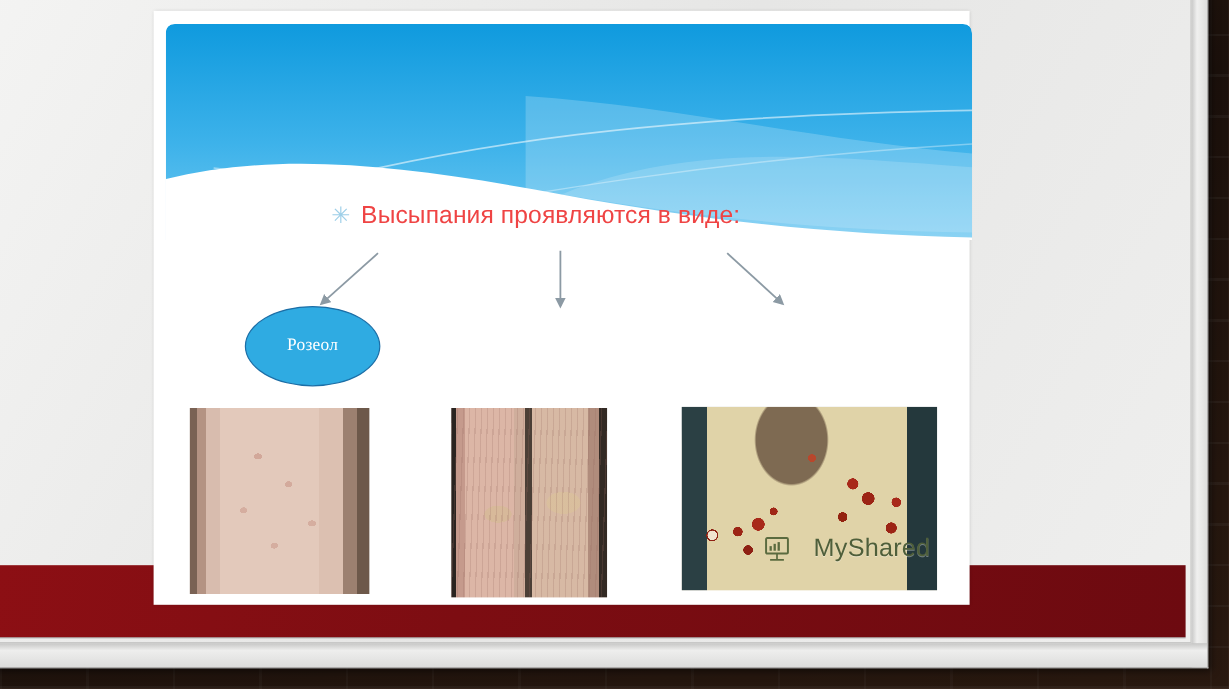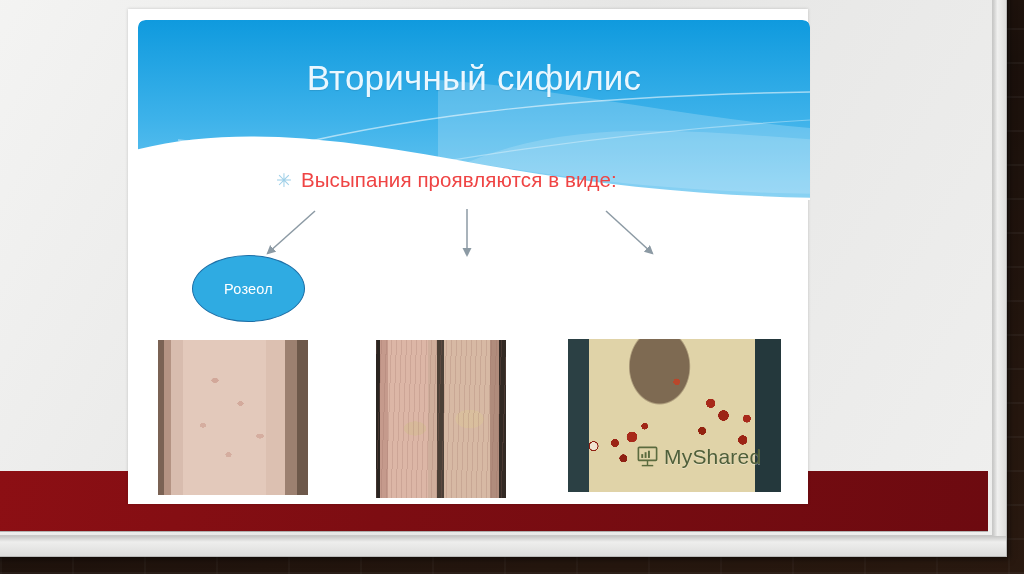--- a/index.html
+++ b/index.html
@@ -143,21 +143,21 @@
     border-radius: 50%;
     display: flex;
     align-items: center;
     justify-content: center;
     color: #ffffff;
     font-size: 14.5px;
     letter-spacing: .2px;
     box-sizing: border-box;
     white-space: nowrap;
   }
-  #ellipse-0 { left: 64px;  top: 246px; width: 113px; height: 67px; }
+  #ellipse-0 { left: 76px;  top: 246px; width: 113px; height: 67px; font-family: Liberation Serif, serif; }
   #ellipse-1 { left: 283px; top: 246px; width: 113px; height: 67px; }
   #ellipse-2 { left: 463px; top: 246px; width: 122px; height: 67px; }
 
   
   .photo {
     position: absolute;
     overflow: hidden;
   }
   .photo .inner {
     position: absolute;
@@ -213,22 +213,22 @@
       linear-gradient(180deg, #33474a 0 10%, #e3d6ab 22% 100%);
     filter: blur(.25px);
   }
 
   
   #watermark {
     position: absolute;
     left: 508px;
     top: 436px;
     display: flex;
-    align-items: flex-start;
-    gap: 5px;
+    align-items: flex-end;
+    gap: 19px;
   }
   #watermark .wm-text {
     font-size: 21px;
     color: #4f5f3a;
     letter-spacing: .2px;
     text-shadow: 0 1px 0 rgba(255,255,255,.35);
   }
 
   
   #frame-rail {
@@ -286,21 +286,20 @@
               <path d="M60,150 C240,96 430,76 672,72" fill="none" stroke="#ffffff" stroke-opacity="0.55" stroke-width="1.4"></path>
               <path d="M40,120 C220,140 420,164 672,186" fill="none" stroke="#ffffff" stroke-opacity="0.45" stroke-width="1.4"></path>
               <path d="M120,175 C300,140 470,112 672,100" fill="none" stroke="#ffffff" stroke-opacity="0.35" stroke-width="1.2"></path>
 
               <path d="M-10,132 C90,104 200,118 330,142 C450,164 560,176 682,178 L682,190 L-10,190 Z" fill="url(#wgrad)"></path>
 
               <path d="M330,142 C440,160 540,172 682,174 L682,120 C560,112 440,96 330,142 Z" fill="#ffffff" opacity="0.16"></path>
             </g>
           </svg>
 
-          <div id="title">Вторичный сифилис</div>
         </div>
 
         <div id="bullet-row">
           <span id="bullet-mark">✳</span>
           <span id="bullet-text">Высыпания проявляются в виде:</span>
         </div>
 
         <svg id="arrows" viewBox="0 0 680 80">
           <defs>
             <marker id="ahead" markerWidth="7" markerHeight="7" refX="4.6" refY="3" orient="auto" markerUnits="strokeWidth">

